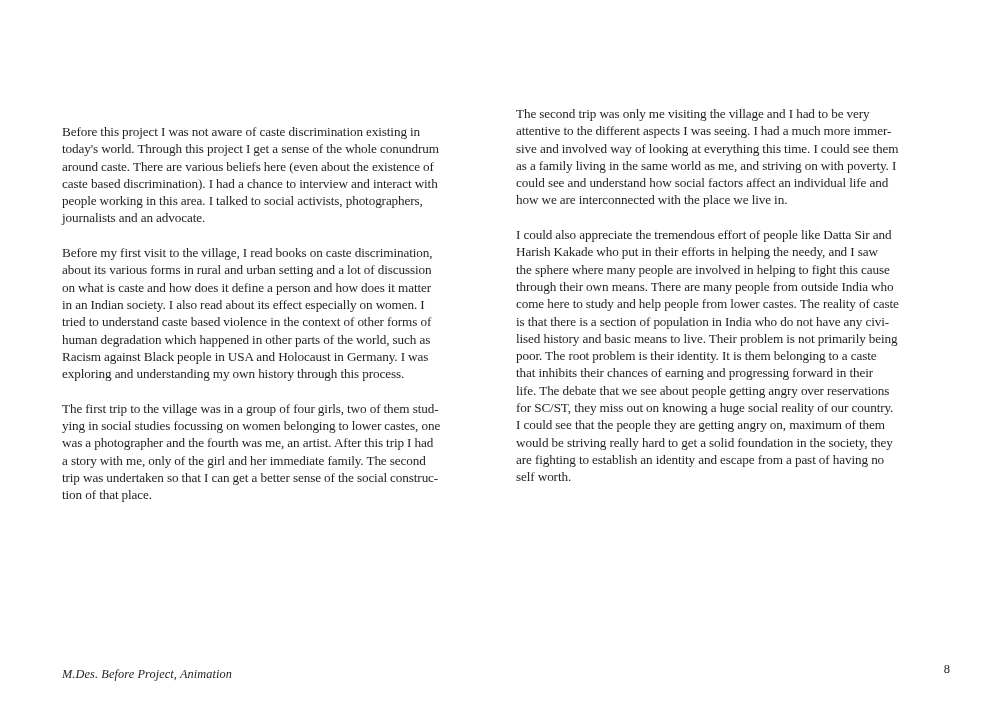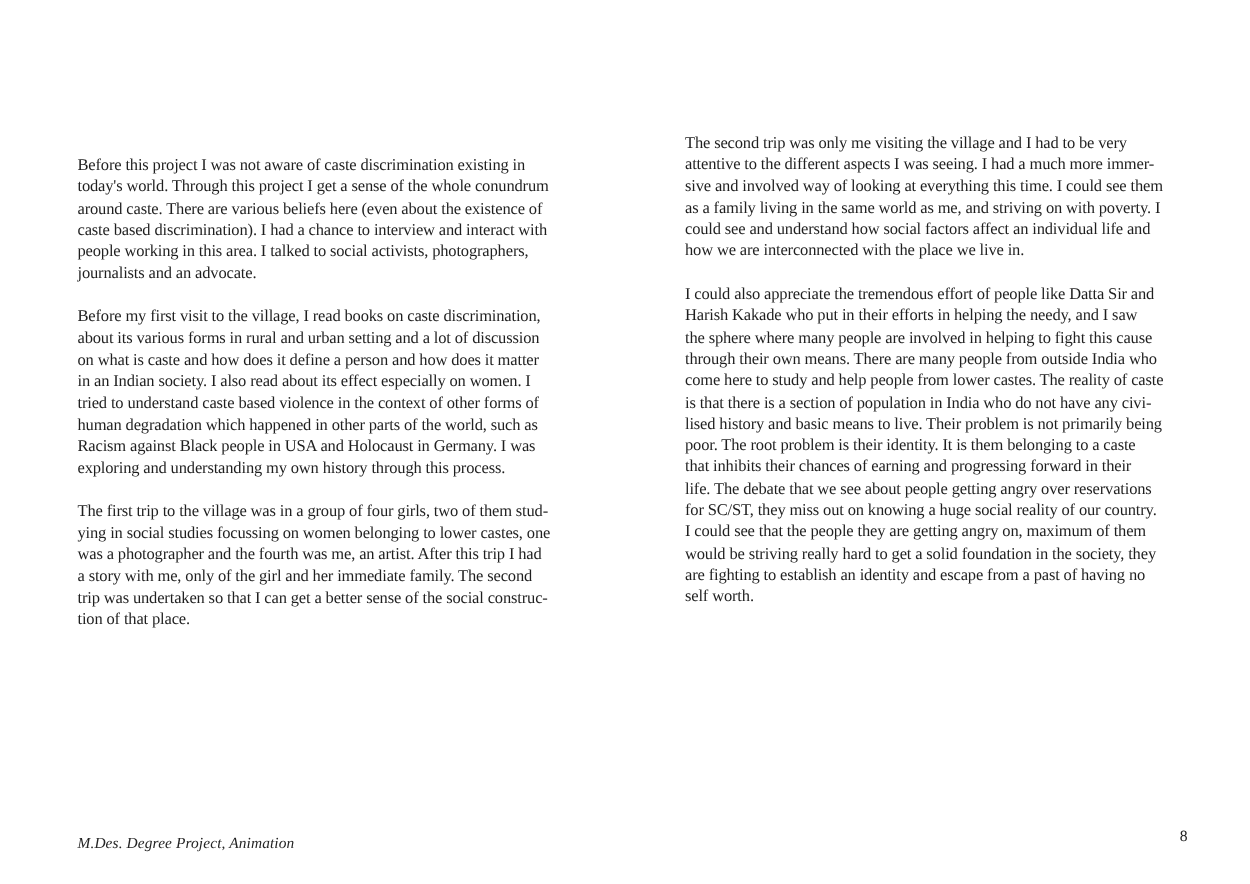--- a/index.html
+++ b/index.html
@@ -16,21 +16,21 @@
     color: #1f1f1f;
     overflow: hidden;
   }
   .column {
     position: absolute;
     font-size: 13.2px;
     line-height: 17.3px;
     letter-spacing: -0.12px;
   }
   .column-left  { left: 62px;  top: 123px; }
-  .column-right { left: 516px; top: 105px; margin-left: 32px; }
+  .column-right { left: 516px; top: 105px; }
   .para {
     margin: 0 0 17.3px 0;
     white-space: pre-line;
   }
   .footer-label {
     position: absolute;
     left: 62px;
     top: 667px;
     font-style: italic;
     font-size: 12.3px;
@@ -90,16 +90,16 @@
 poor. The root problem is their identity. It is them belonging to a caste
 that inhibits their chances of earning and progressing forward in their
 life. The debate that we see about people getting angry over reservations
 for SC/ST, they miss out on knowing a huge social reality of our country.
 I could see that the people they are getting angry on, maximum of them
 would be striving really hard to get a solid foundation in the society, they
 are fighting to establish an identity and escape from a past of having no
 self worth.</p>
   </div>
 
-  <div class="footer-label">M.Des. Degree Project, Animation</div>
+  <div class="footer-label">M.Des. Before Project, Animation</div>
   <div class="page-number">8</div>
 
 </div>
 
 </body></html>

